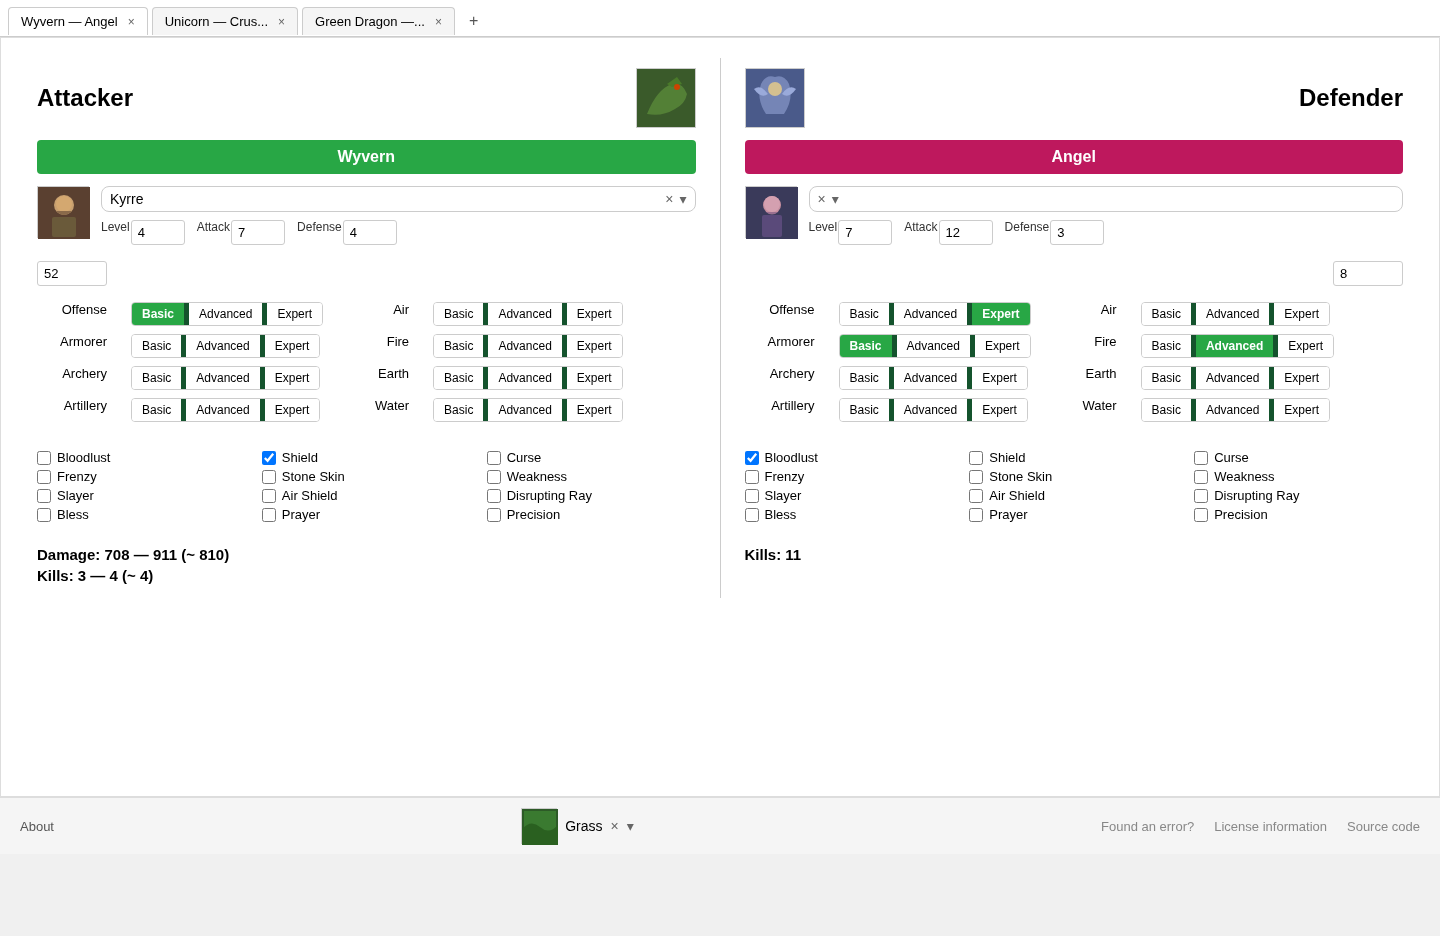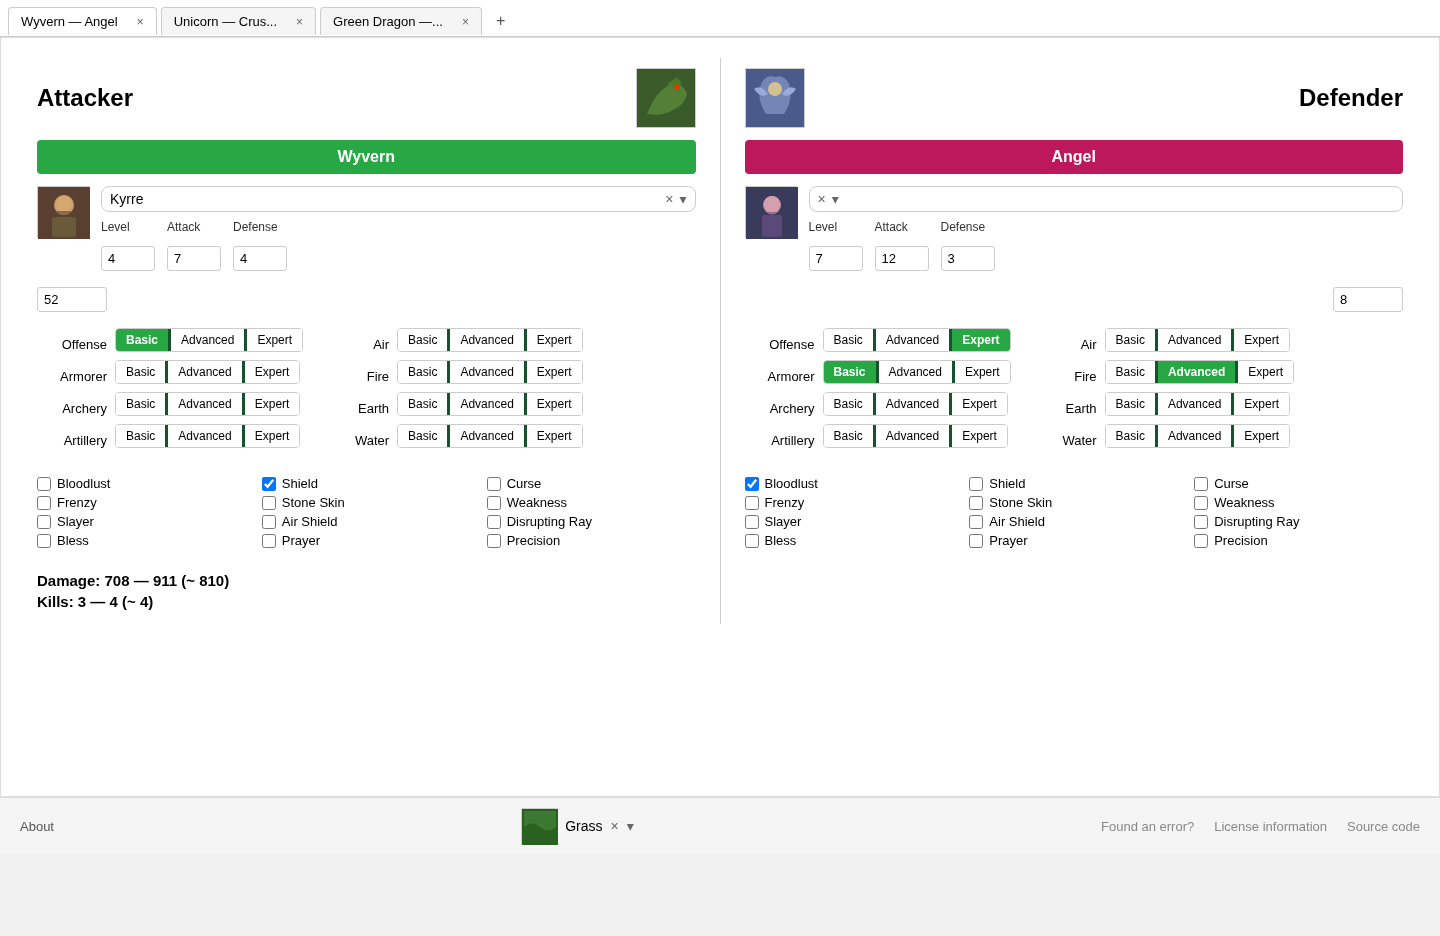--- a/index.html
+++ b/index.html
@@ -9,21 +9,21 @@
       background: #fff;
       border-bottom: 1px solid #ccc;
       display: flex;
       align-items: center;
       padding: 6px 8px 0;
       gap: 4px;
     }
     .tab {
       display: flex;
       align-items: center;
-      gap: 19px;
+      gap: 10px;
       padding: 6px 12px;
       border: 1px solid #ccc;
       border-bottom: none;
       border-radius: 4px 4px 0 0;
       background: #f5f5f5;
       cursor: pointer;
       font-size: 13px;
       white-space: nowrap;
     }
     .tab.active {
@@ -152,62 +152,62 @@
       cursor: pointer;
     }
 
     .stats-row {
       display: flex;
       gap: 12px;
       align-items: flex-end;
     }
     .stat-group {
       display: flex;
-      flex-direction: column;
-      gap: 12px;
+      flex-direction: row;
+      gap: 1px;
     }
     .stat-label {
       font-size: 12px;
       color: #333;
     }
     .stat-input {
       width: 70px;
       padding: 4px 6px;
       border: 1px solid #ccc;
       border-radius: 3px;
       font-size: 13px;
     }
     .stat-input.small { width: 54px; }
 
     .skill-row {
       display: flex;
-      align-items: flex-end;
+      align-items: flex-start;
       margin-bottom: 8px;
-      gap: 8px;
+      gap: 24px;
     }
     .skill-label {
       width: 70px;
       font-size: 13px;
       text-align: right;
       flex-shrink: 0;
     }
 
     .btn-group {
       display: flex;
       border: 1px solid #ccc;
       border-radius: 4px;
       overflow: hidden;
     }
     .btn-group-item {
       padding: 4px 10px;
       font-size: 12px;
       cursor: pointer;
       border: none;
       background: #fff;
-      border-right: 3px solid #14532d;
+      border-right: 5px solid #14532d;
     }
     .btn-group-item:last-child { border-right: none; }
     .btn-group-item.active-green { background: #28a745; color: #fff; font-weight: bold; }
 
     .skills-magic-container {
       display: flex;
       gap: 16px;
       margin-top: 16px;
     }
 
@@ -650,20 +650,21 @@
           <input type="checkbox" class="spell-checkbox" style="">
           <span>Prayer</span>
         </div>
         <div class="spell-item">
           <input type="checkbox" class="spell-checkbox" style="">
           <span>Precision</span>
         </div>
       </div>
 
       <div class="damage-section">
+        <div class="damage-line">Kills: 11</div>
       </div>
     </div>
   </div>
 </div>
 
 <div class="footer-bar">
   <span class="footer-left">About</span>
   <div class="terrain-selector">
     <div class="terrain-icon">
       <svg width="36" height="36" viewBox="0 0 36 36">

